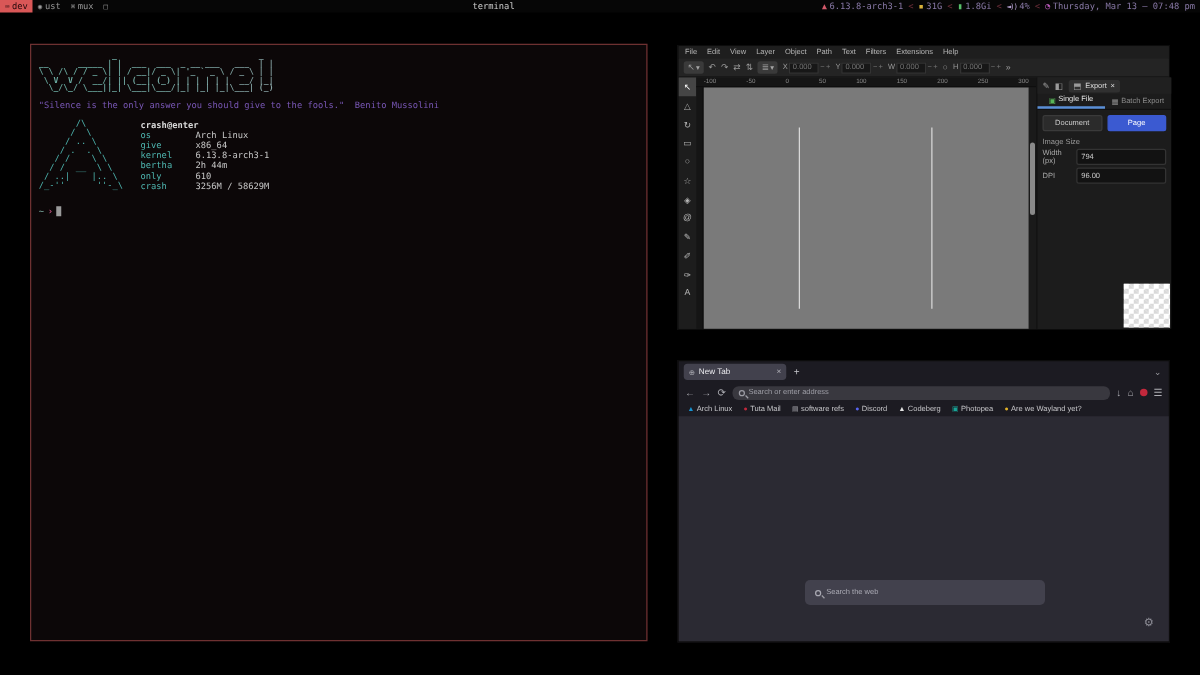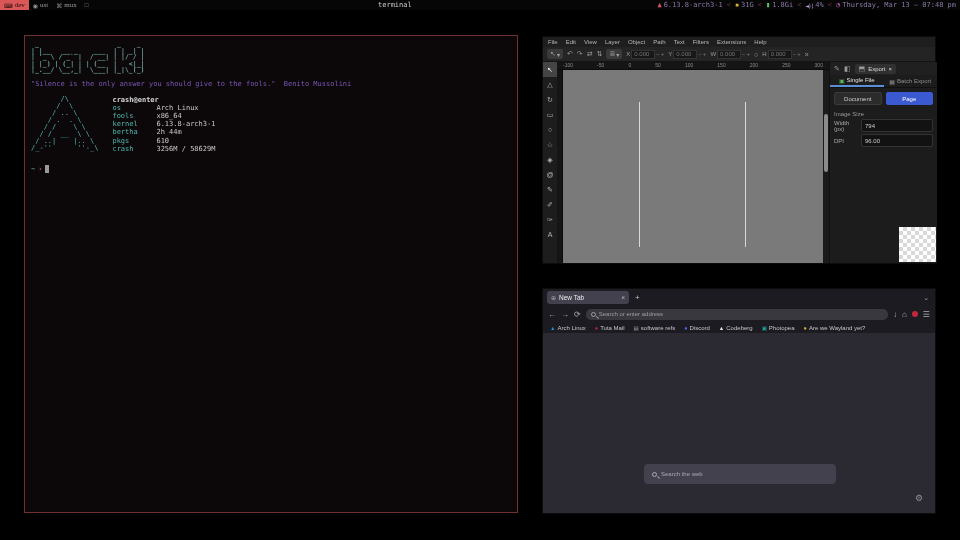--- a/index.html
+++ b/index.html
@@ -3,21 +3,21 @@
 <meta charset="utf-8">
 <style>
   * { margin:0; padding:0; box-sizing:border-box; }
   html,body { background:#000; }
   #screen { position:relative; width:960px; height:540px; background:#000; overflow:hidden;
             font-family:"DejaVu Sans Mono", monospace; }
 
   
   #bar { position:absolute; left:0; top:0; width:960px; height:10px; background:#060606;
          display:flex; align-items:center; font-size:7px; color:#8a7aa8; }
-  #tags { display:flex; align-items:flex-end; height:10px;font-family:Liberation Serif, serif; }
+  #tags { display:flex; align-items:flex-end; height:10px; }
   .tag { display:flex; align-items:center; gap:2px; padding:0 4px; height:10px; color:#9a9a9a; }
   .tag.active { background:#d95757; color:#21080a; }
   .tag .tglyph { font-size:6px; }
   #win-title { position:absolute; left:378px; top:1px; color:#cfcfcf; font-size:7px; }
   #status { margin-left:auto; display:flex; align-items:center; gap:4px; padding-right:4px; }
   .mod { display:flex; align-items:center; gap:2px; }
   .sep { color:#6e2f3a; }
   .arch-glyph { color:#d35a6a; font-size:7px; }
   .disk-glyph { color:#d9b23a; font-size:7px; }
   .mem-glyph  { color:#58c06a; font-size:7px; }
@@ -176,61 +176,61 @@
       </span>
       <span class="sep">&lt;</span>
       <span class="mod">
         <span class="clock-glyph">◔</span>
         <span>Thursday, Mar 13 — 07:48 pm</span>
       </span>
     </div>
   </div>
 
   <div id="terminal">
-    <pre class="art"> _                    _    _ 
-| |__   __ _    ___  | | _| |
-| '_ \ / _` |  / __| | |/ / |
-| |_) | (_| | | (__  |   &lt;|_|
-|_.__/ \__,_|  \___| |_|\_(_)</pre>
+    <pre class="art">               _                             _ 
+__      _____ | |  ___  ___  _ __ ___   ___  | |
+\ \ /\ / / _ \| | / __|/ _ \| '_ ` _ \ / _ \ | |
+ \ V  V /  __/| || (__| (_) | | | | | |  __/ |_|
+  \_/\_/ \___||_| \___|\___/|_| |_| |_|\___| (_)</pre>
     <div id="quote">"Silence is the only answer you should give to the fools."  Benito Mussolini</div>
     <div id="fetch">
       <pre id="arch-logo">       /\
       /  \
      / .. \
     / .  . \
    / /    \ \
   / /  __  \ \
  / ..|    |.. \
 /_-''      ''-_\</pre>
       <div id="fetch-info">
         <div id="user-host">crash@enter</div>
         <div>
 
             <div class="frow">
               <span class="flabel">os</span>
               <span class="fvalue">Arch Linux</span>
             </div>
 
             <div class="frow">
-              <span class="flabel">fools</span>
+              <span class="flabel">give</span>
               <span class="fvalue">x86_64</span>
             </div>
 
             <div class="frow">
               <span class="flabel">kernel</span>
               <span class="fvalue">6.13.8-arch3-1</span>
             </div>
 
             <div class="frow">
               <span class="flabel">bertha</span>
               <span class="fvalue">2h 44m</span>
             </div>
 
             <div class="frow">
-              <span class="flabel">pkgs</span>
+              <span class="flabel">only</span>
               <span class="fvalue">610</span>
             </div>
 
             <div class="frow">
               <span class="flabel">crash</span>
               <span class="fvalue">3256M / 58629M</span>
             </div>
           </div>
       </div>
     </div>

